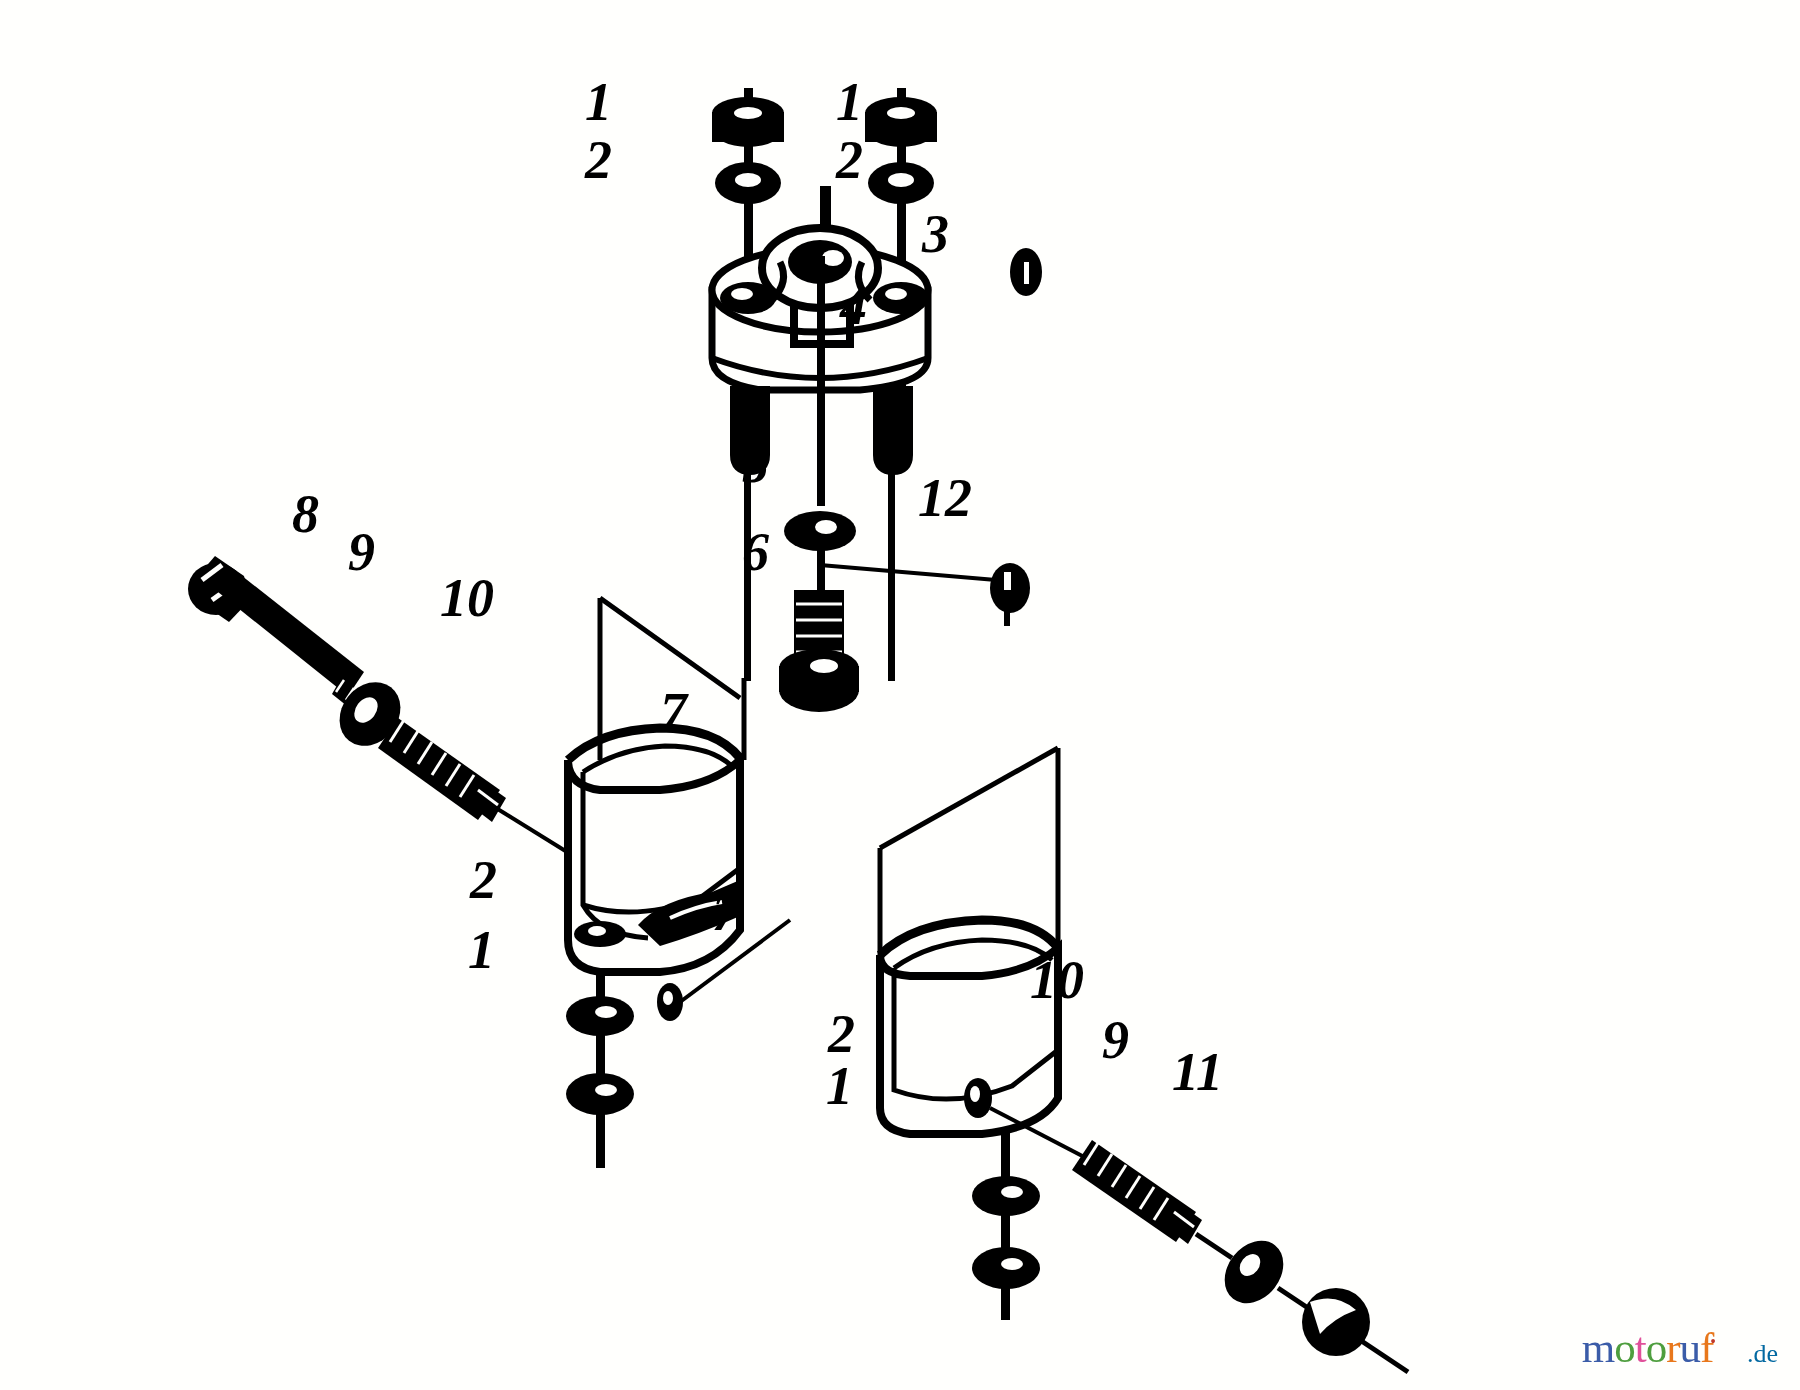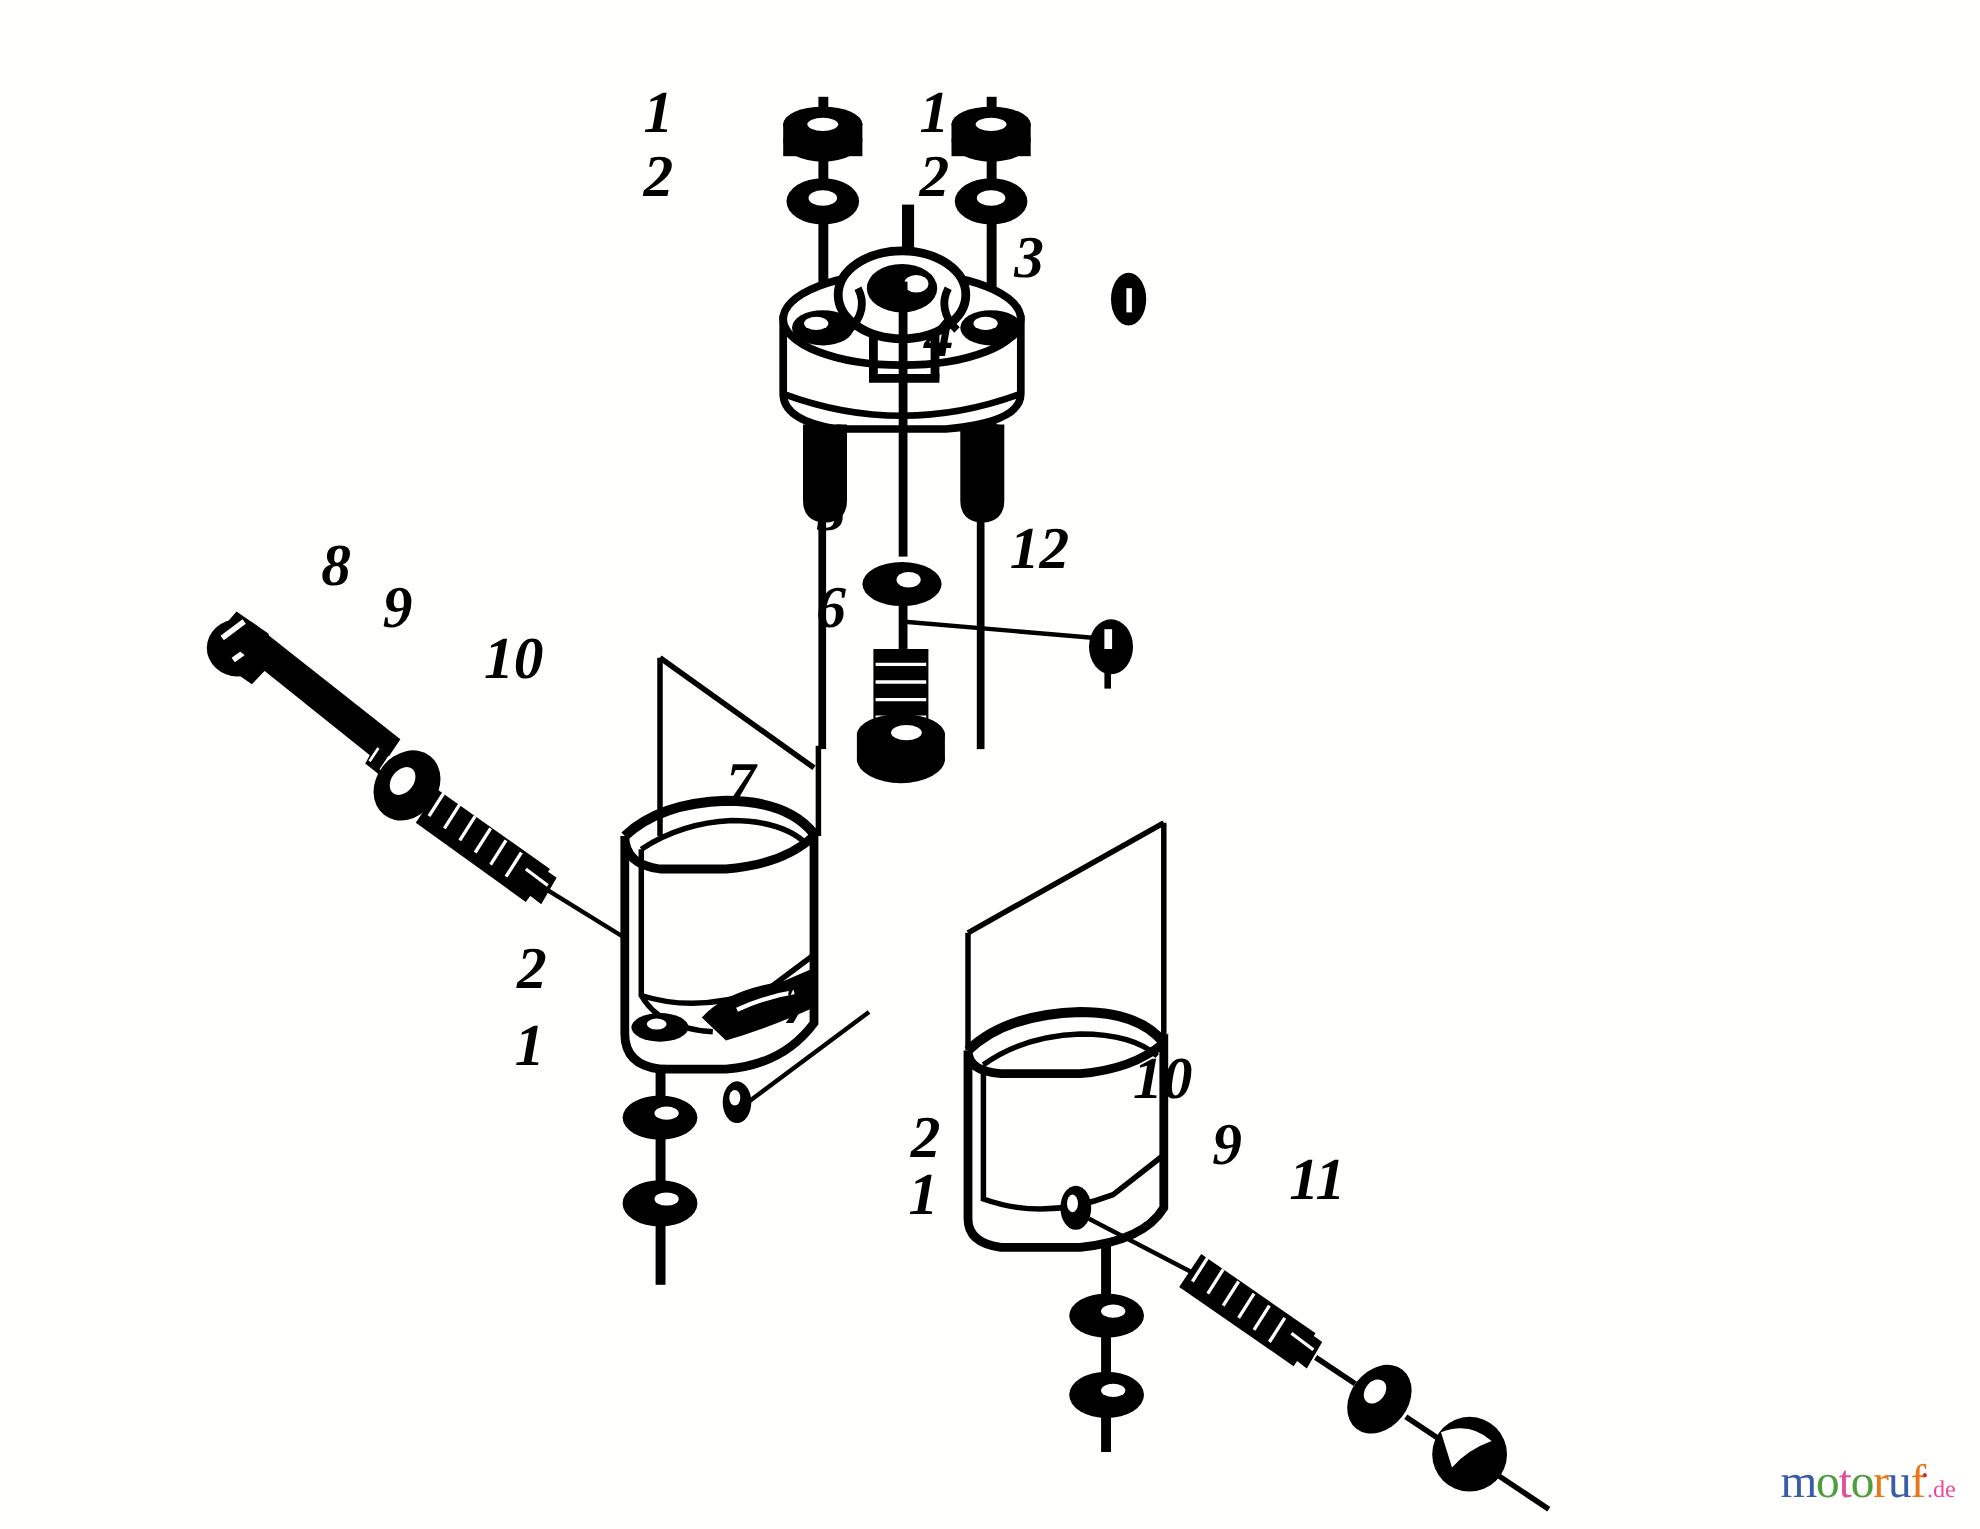--- a/index.html
+++ b/index.html
@@ -40,24 +40,25 @@
     right: 22px;
     bottom: 18px;
     font-family: "Liberation Serif", serif;
     font-size: 43px;
     letter-spacing: -1px;
     white-space: nowrap;
     user-select: none;
   }
   .watermark .ltr { display: inline-block; }
   .watermark .suffix {
-    font-size: 22px;
-    color: #ec4899;
+    font-size: 26px;
+    color: #0369a1;
     vertical-align: baseline;
     letter-spacing: 0;
+    margin-left: 32px;
   }
   .watermark .dot {
     font-size: 16px;
     color: #c0392b;
     vertical-align: super;
     display: inline-block;
     margin-left: -3px;
   }
 </style>
 </head>

